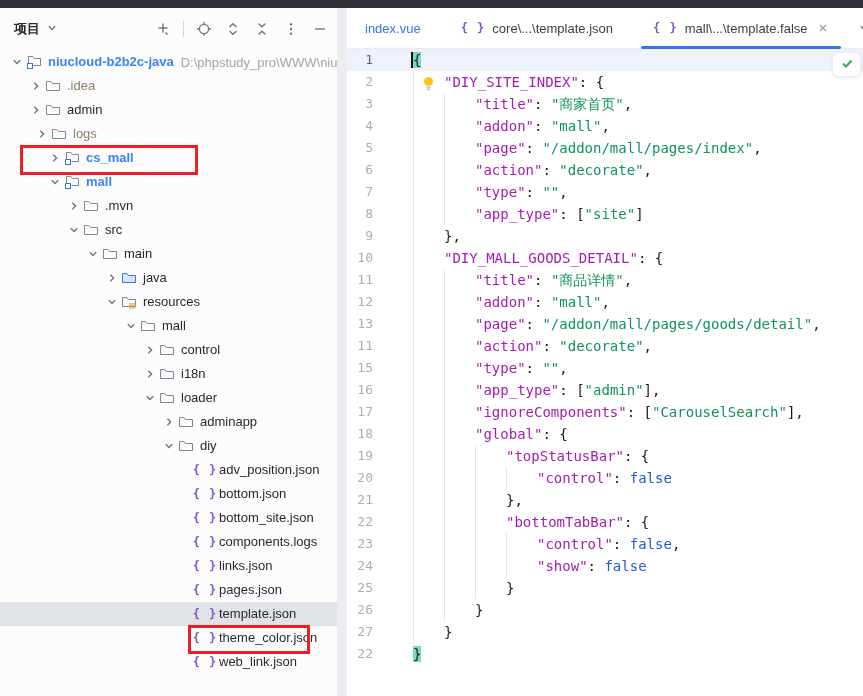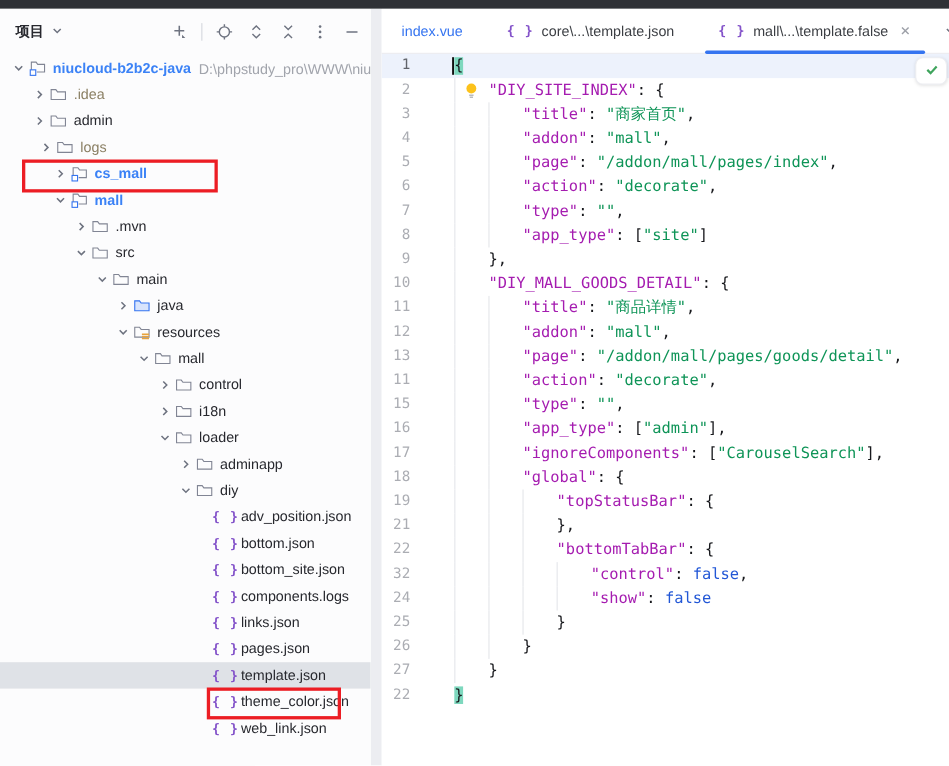--- a/index.html
+++ b/index.html
@@ -476,23 +476,24 @@
           <div class="cl"><span class="ln">10</span><span class="codeln" style="padding-left: 31px;"><i class="g" style="left: 0px;"></i><span class="t-k">"DIY_MALL_GOODS_DETAIL"</span><span class="t-p">: {</span></span></div>
           <div class="cl"><span class="ln">11</span><span class="codeln" style="padding-left: 62px;"><i class="g" style="left: 0px;"></i><i class="g" style="left: 31px;"></i><span class="t-k">"title"</span><span class="t-p">: </span><span class="t-s">"商品详情"</span><span class="t-p">,</span></span></div>
           <div class="cl"><span class="ln">12</span><span class="codeln" style="padding-left: 62px;"><i class="g" style="left: 0px;"></i><i class="g" style="left: 31px;"></i><span class="t-k">"addon"</span><span class="t-p">: </span><span class="t-s">"mall"</span><span class="t-p">,</span></span></div>
           <div class="cl"><span class="ln">13</span><span class="codeln" style="padding-left: 62px;"><i class="g" style="left: 0px;"></i><i class="g" style="left: 31px;"></i><span class="t-k">"page"</span><span class="t-p">: </span><span class="t-s">"/addon/mall/pages/goods/detail"</span><span class="t-p">,</span></span></div>
           <div class="cl"><span class="ln">11</span><span class="codeln" style="padding-left: 62px;"><i class="g" style="left: 0px;"></i><i class="g" style="left: 31px;"></i><span class="t-k">"action"</span><span class="t-p">: </span><span class="t-s">"decorate"</span><span class="t-p">,</span></span></div>
           <div class="cl"><span class="ln">15</span><span class="codeln" style="padding-left: 62px;"><i class="g" style="left: 0px;"></i><i class="g" style="left: 31px;"></i><span class="t-k">"type"</span><span class="t-p">: </span><span class="t-s">""</span><span class="t-p">,</span></span></div>
           <div class="cl"><span class="ln">16</span><span class="codeln" style="padding-left: 62px;"><i class="g" style="left: 0px;"></i><i class="g" style="left: 31px;"></i><span class="t-k">"app_type"</span><span class="t-p">: [</span><span class="t-s">"admin"</span><span class="t-p">],</span></span></div>
           <div class="cl"><span class="ln">17</span><span class="codeln" style="padding-left: 62px;"><i class="g" style="left: 0px;"></i><i class="g" style="left: 31px;"></i><span class="t-k">"ignoreComponents"</span><span class="t-p">: [</span><span class="t-s">"CarouselSearch"</span><span class="t-p">],</span></span></div>
           <div class="cl"><span class="ln">18</span><span class="codeln" style="padding-left: 62px;"><i class="g" style="left: 0px;"></i><i class="g" style="left: 31px;"></i><span class="t-k">"global"</span><span class="t-p">: {</span></span></div>
           <div class="cl"><span class="ln">19</span><span class="codeln" style="padding-left: 93px;"><i class="g" style="left: 0px;"></i><i class="g" style="left: 31px;"></i><i class="g" style="left: 62px;"></i><span class="t-k">"topStatusBar"</span><span class="t-p">: {</span></span></div>
+          <div class="cl"><span class="ln">20</span><span class="codeln" style="padding-left: 124px;"><i class="g" style="left: 0px;"></i><i class="g" style="left: 31px;"></i><i class="g" style="left: 62px;"></i><i class="g" style="left: 93px;"></i><span class="t-k">"control"</span><span class="t-p">: </span><span class="t-w">false</span></span></div>
           <div class="cl"><span class="ln">21</span><span class="codeln" style="padding-left: 93px;"><i class="g" style="left: 0px;"></i><i class="g" style="left: 31px;"></i><i class="g" style="left: 62px;"></i><span class="t-p">},</span></span></div>
           <div class="cl"><span class="ln">22</span><span class="codeln" style="padding-left: 93px;"><i class="g" style="left: 0px;"></i><i class="g" style="left: 31px;"></i><i class="g" style="left: 62px;"></i><span class="t-k">"bottomTabBar"</span><span class="t-p">: {</span></span></div>
-          <div class="cl"><span class="ln">32</span><span class="codeln" style="padding-left: 124px;"><i class="g" style="left: 0px;"></i><i class="g" style="left: 31px;"></i><i class="g" style="left: 62px;"></i><i class="g" style="left: 93px;"></i><span class="t-k">"control"</span><span class="t-p">: </span><span class="t-w">false</span><span class="t-p">,</span></span></div>
+          <div class="cl"><span class="ln">23</span><span class="codeln" style="padding-left: 124px;"><i class="g" style="left: 0px;"></i><i class="g" style="left: 31px;"></i><i class="g" style="left: 62px;"></i><i class="g" style="left: 93px;"></i><span class="t-k">"control"</span><span class="t-p">: </span><span class="t-w">false</span><span class="t-p">,</span></span></div>
           <div class="cl"><span class="ln">24</span><span class="codeln" style="padding-left: 124px;"><i class="g" style="left: 0px;"></i><i class="g" style="left: 31px;"></i><i class="g" style="left: 62px;"></i><i class="g" style="left: 93px;"></i><span class="t-k">"show"</span><span class="t-p">: </span><span class="t-w">false</span></span></div>
           <div class="cl"><span class="ln">25</span><span class="codeln" style="padding-left: 93px;"><i class="g" style="left: 0px;"></i><i class="g" style="left: 31px;"></i><i class="g" style="left: 62px;"></i><span class="t-p">}</span></span></div>
           <div class="cl"><span class="ln">26</span><span class="codeln" style="padding-left: 62px;"><i class="g" style="left: 0px;"></i><i class="g" style="left: 31px;"></i><span class="t-p">}</span></span></div>
           <div class="cl"><span class="ln">27</span><span class="codeln" style="padding-left: 31px;"><i class="g" style="left: 0px;"></i><span class="t-p">}</span></span></div>
           <div class="cl"><span class="ln">22</span><span class="codeln" style="padding-left: 0px;"><span class="t-m">}</span></span></div>
         </div>
       <div class="inspect">
         <span><svg width="14" height="14" viewBox="0 0 14 14" fill="none">
               <path d="M3 7.5 l3 3 5.5-6" stroke="#3FA45D" stroke-width="2"></path>
             </svg></span>

